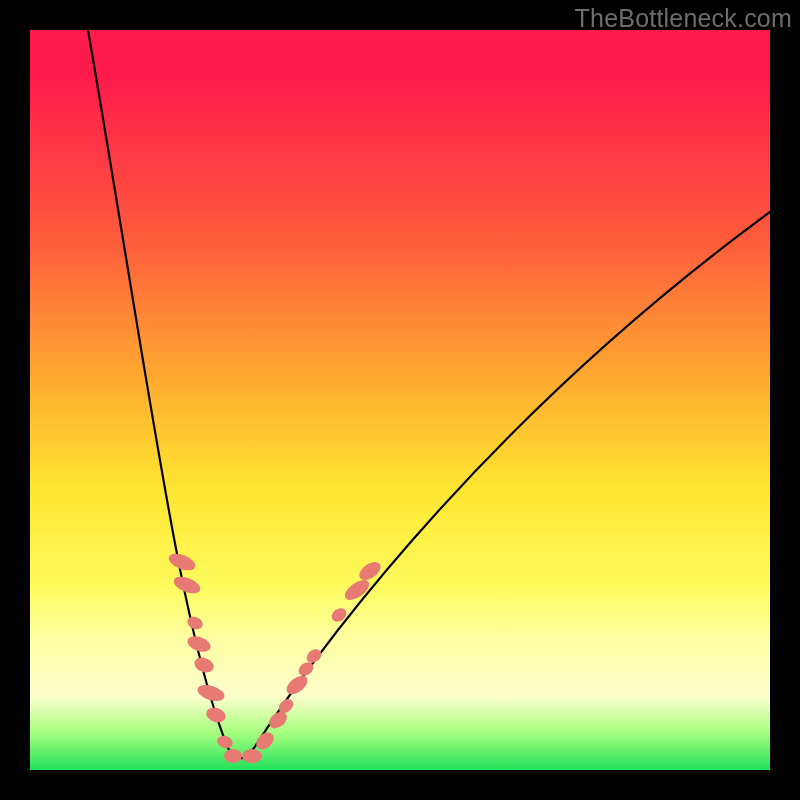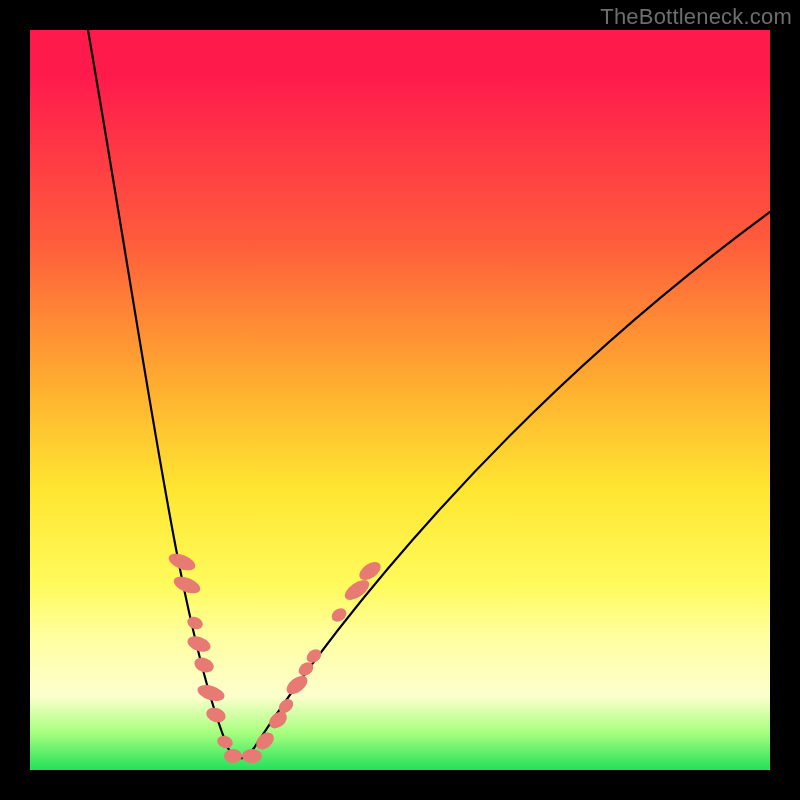--- a/index.html
+++ b/index.html
@@ -35,21 +35,21 @@
       #fdffcd 90%,
       #a6ff7e 95%,
       #22e05a 100%
     );
   }
   .watermark {
     position: absolute;
     top: 4px;
     right: 8px;
     color: #6d6d6d;
-    font-size: 22px;
+    font-size: 25px;
     letter-spacing: 0.2px;
     font-weight: 400;
   }
   svg.curve {
     position: absolute;
     left: 0;
     top: 0;
     width: 740px;
     height: 740px;
   }

